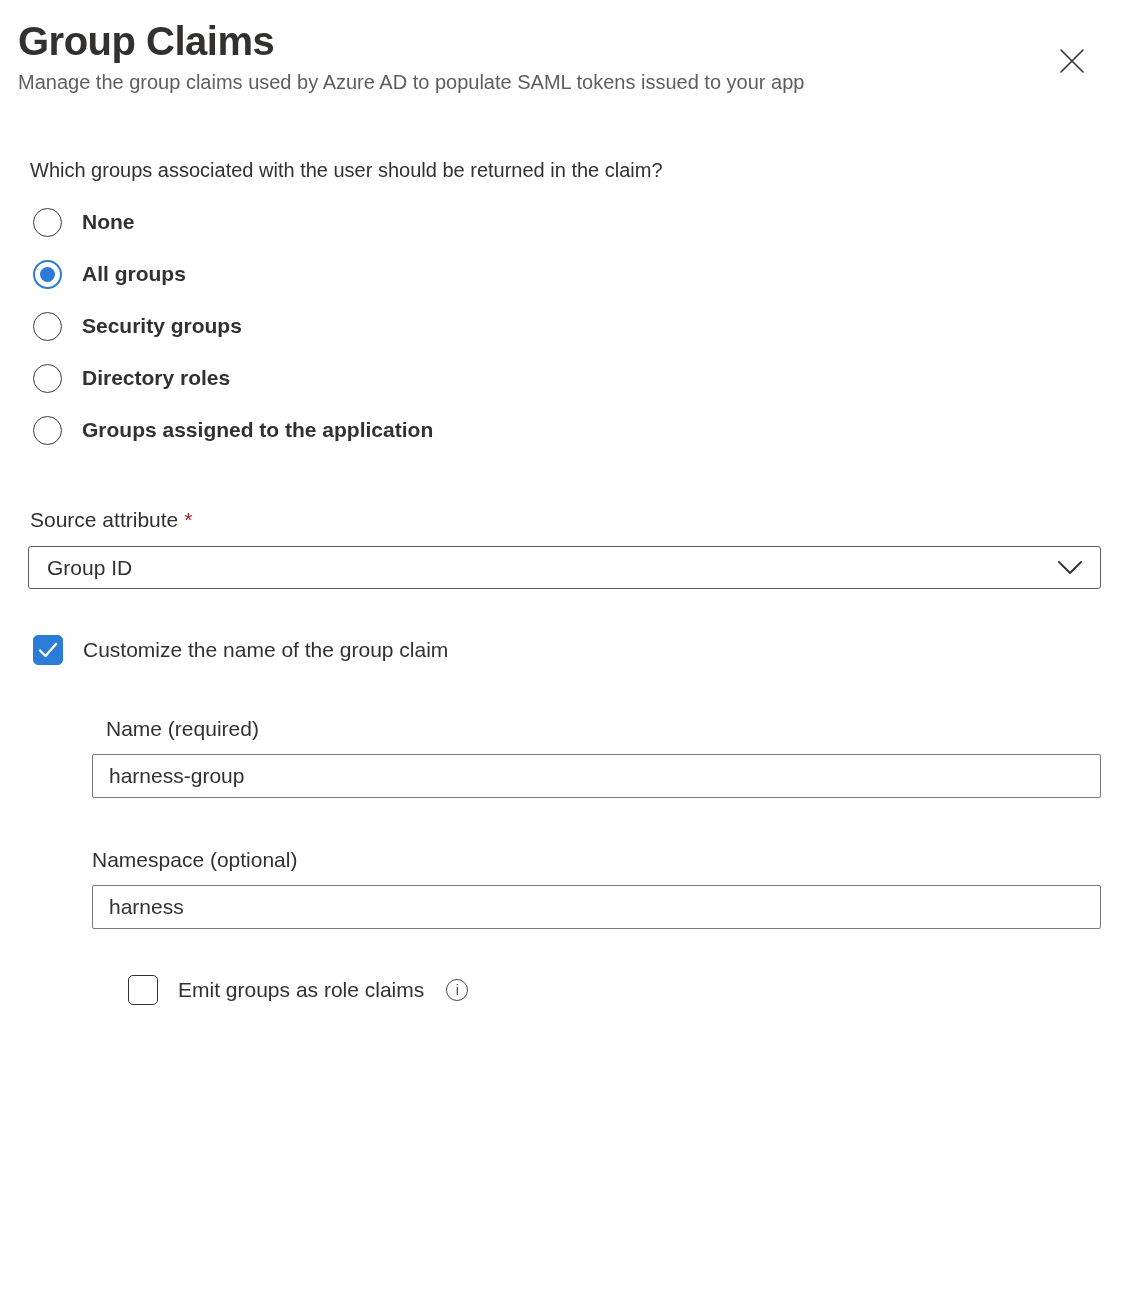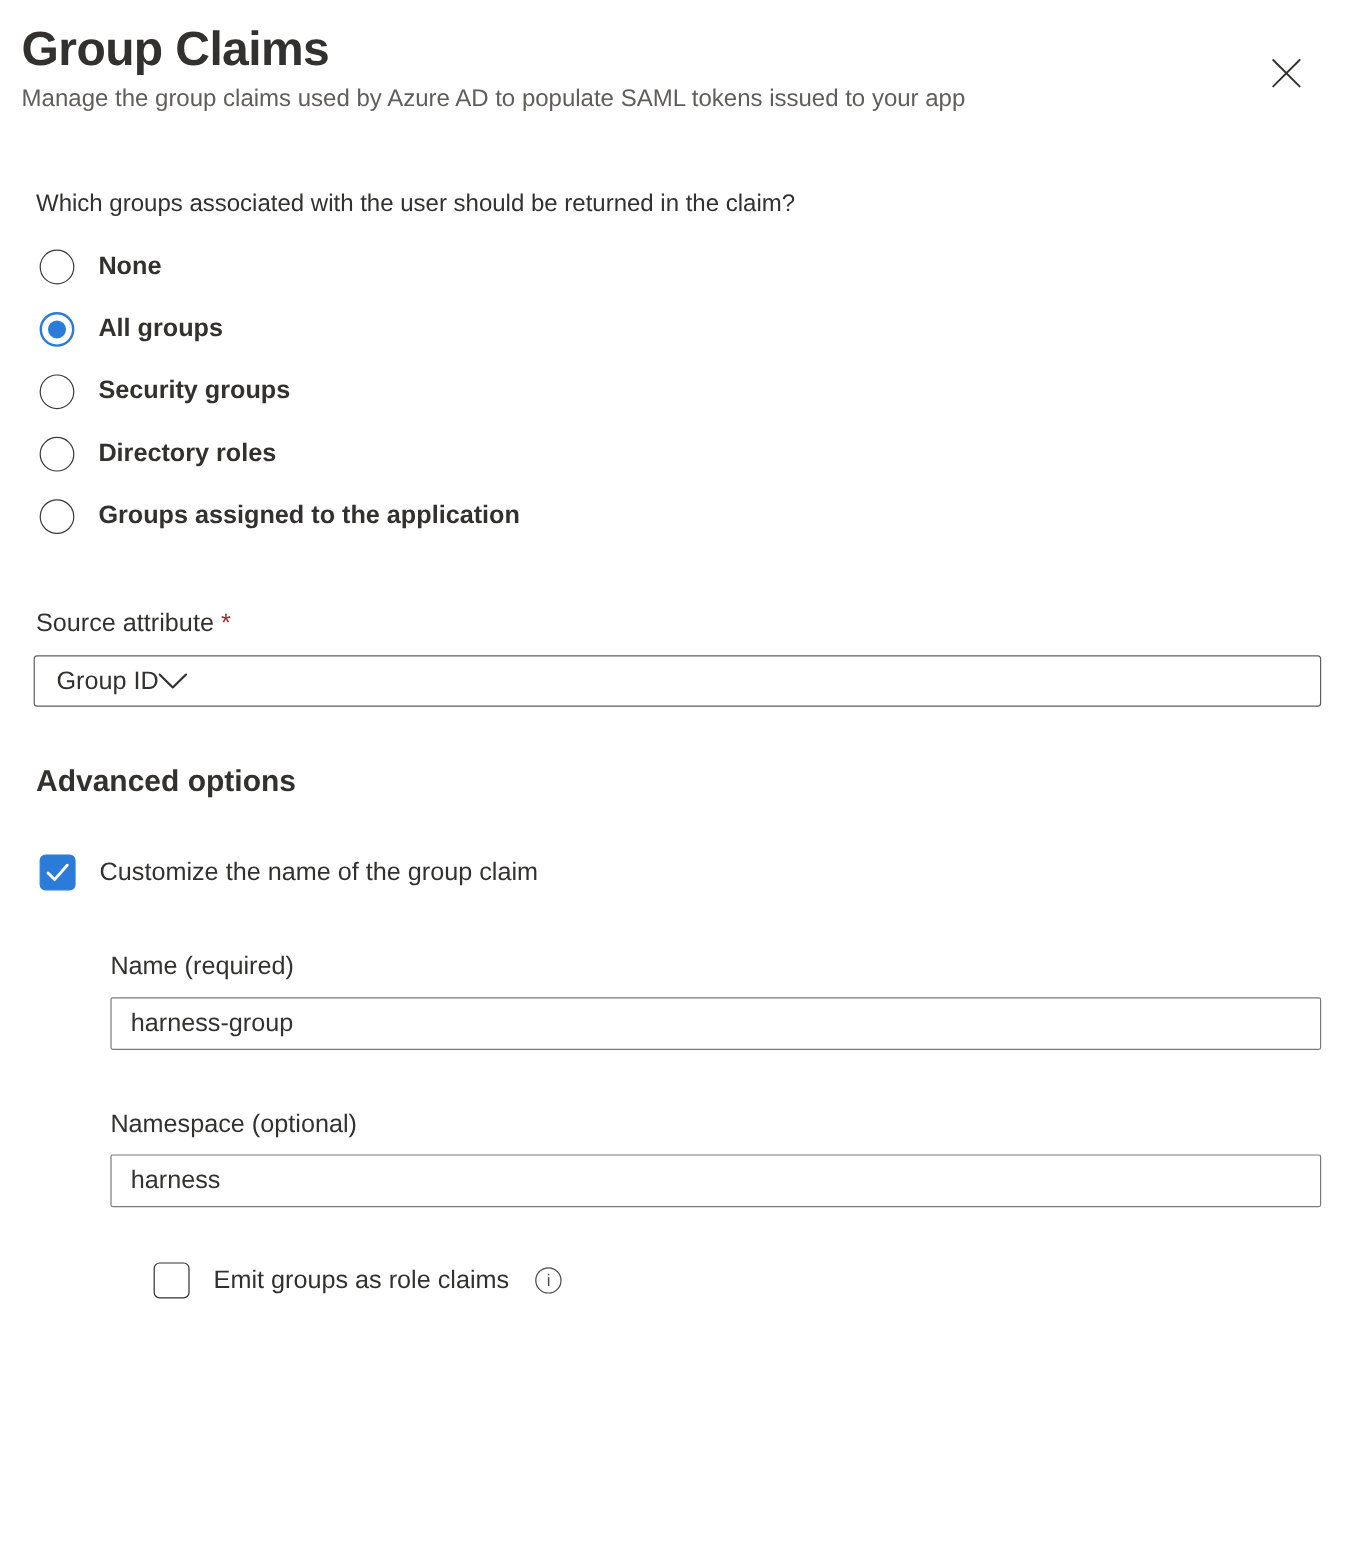--- a/index.html
+++ b/index.html
@@ -85,20 +85,21 @@
   }
   .required-star { color: #a4262c; margin-left: 6px; }
   .dropdown {
     margin: 14px 0 0 28px;
     width: 1073px;
     height: 43px;
     border: 1px solid #605e5c;
     border-radius: 3px;
     display: flex;
     align-items: center;
+    justify-content: space-between;
     padding: 0 18px 0 18px;
     font-size: 21px;
     color: #323130;
     cursor: pointer;
     background: #fff;
   }
 
   
   .section-heading {
     margin: 48px 0 0 30px;
@@ -132,21 +133,21 @@
   .checkbox.checked svg { display: block; }
   .check-label { font-size: 21px; color: #323130; }
 
   
   .indent-block { margin-left: 92px; width: 1009px; }
   .input-label {
     margin-top: 50px;
     font-size: 21px;
     color: #323130;
   }
-  .input-label.first { margin-top: 52px; }
+  .input-label.first { margin-top: 52px; margin-left: 14px; }
   .text-input {
     margin-top: 13px;
     width: 1009px;
     height: 44px;
     border: 1px solid #7a7a7a;
     border-radius: 2px;
     font-size: 21px;
     color: #323130;
     padding: 0 16px;
     font-family: "Liberation Sans", sans-serif;
@@ -219,21 +220,20 @@
 
   <div class="dropdown">
     <span>Group ID</span>
     <span style="display:flex;">
       <svg width="24" height="13" viewBox="0 0 24 13" fill="none">
         <path d="M1 1 L12 12 L23 1" stroke="#323130" stroke-width="1.8" stroke-linecap="round" stroke-linejoin="round"></path>
       </svg>
     </span>
   </div>
 
-  <h2 class="section-heading">Advanced options</h2>
 
   <div class="check-row customize">
     <span class="checkbox checked">
       <svg width="20" height="16" viewBox="0 0 20 16" fill="none">
         <path d="M2 8.5 L7.5 14 L18 2" stroke="#ffffff" stroke-width="2.4" stroke-linecap="round" stroke-linejoin="round"></path>
       </svg>
     </span>
     <span class="check-label">Customize the name of the group claim</span>
   </div>
 

